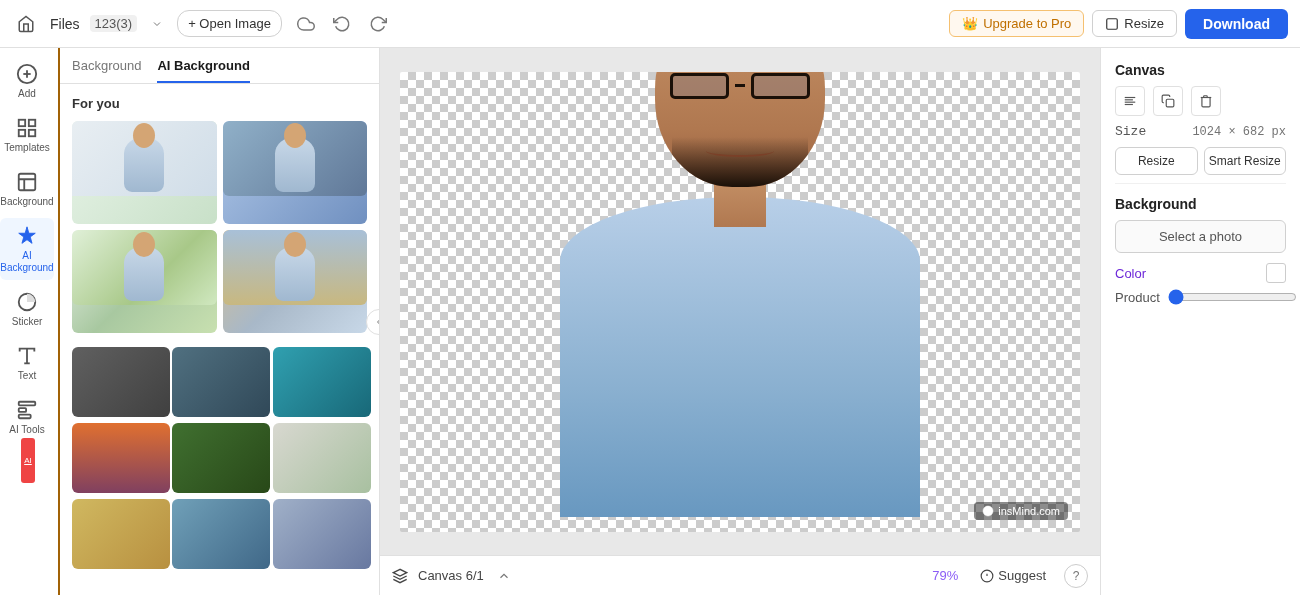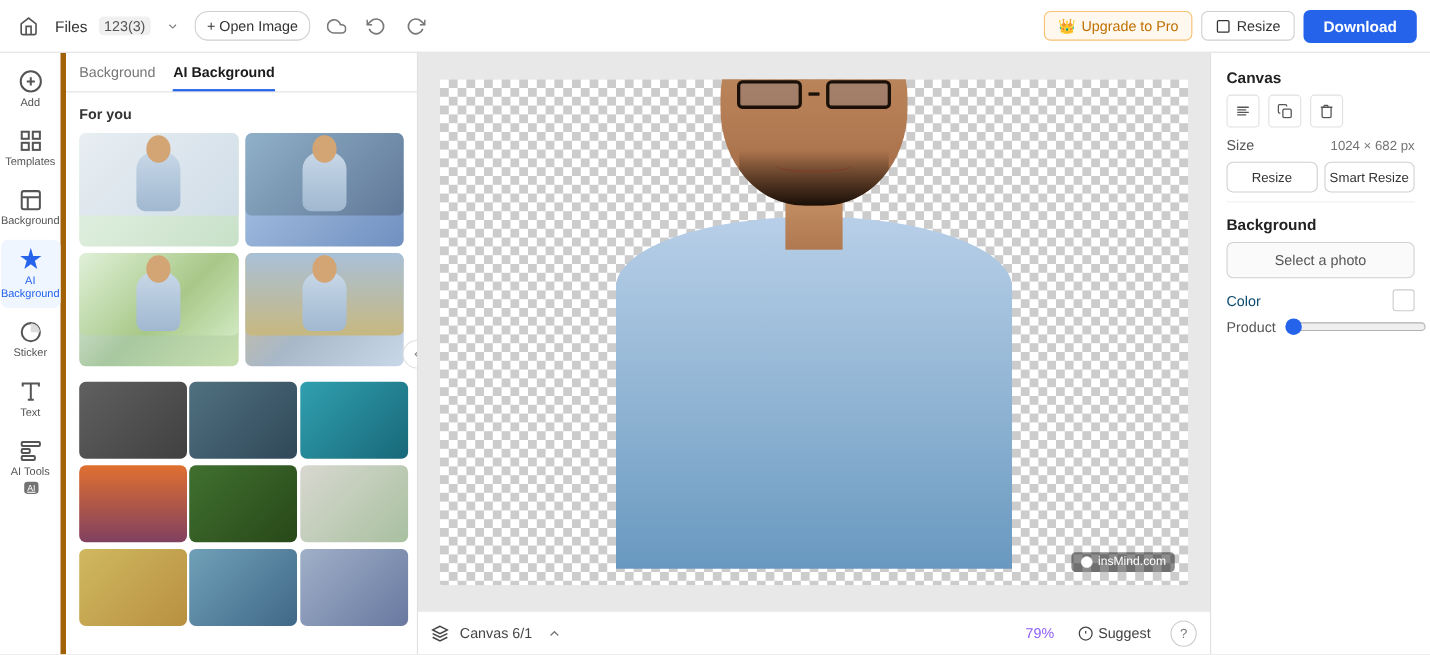--- a/index.html
+++ b/index.html
@@ -17,28 +17,28 @@
     .icon-btn { width: 28px; height: 28px; display: flex; align-items: center; justify-content: center; cursor: pointer; color: #777; border-radius: 4px; }
     .topbar-right { margin-left: auto; display: flex; align-items: center; gap: 8px; }
     .upgrade-btn { display: flex; align-items: center; gap: 5px; background: #fff8ef; border: 1px solid #f5c070; border-radius: 6px; padding: 5px 12px; font-size: 13px; color: #c07000; cursor: pointer; font-weight: 500; }
     .resize-btn { display: flex; align-items: center; gap: 5px; background: #fff; border: 1px solid #d0d0d0; border-radius: 6px; padding: 5px 12px; font-size: 13px; cursor: pointer; color: #333; }
     .download-btn { background: #2563eb; color: #fff; border: none; border-radius: 6px; padding: 7px 18px; font-size: 14px; font-weight: 600; cursor: pointer; }
 
     
     .main { display: flex; flex: 1; overflow: hidden; }
 
     
-    .left-sidebar { width: 60px; background: #fff; border-right: 5px solid #a16207; display: flex; flex-direction: column; align-items: center; padding: 8px 0; gap: 4px; flex-shrink: 0; }
+    .left-sidebar { width: 60px; background: #fff; border-right: 2px solid #a16207; display: flex; flex-direction: column; padding: 8px 0; gap: 4px; flex-shrink: 0; }
     .sidebar-item { display: flex; flex-direction: column; align-items: center; gap: 2px; padding: 6px 4px; cursor: pointer; border-radius: 6px; width: 54px; }
     .sidebar-item.active { background: #eff6ff; }
     .sidebar-item .s-icon { width: 24px; height: 24px; display: flex; align-items: center; justify-content: center; color: #555; }
     .sidebar-item.active .s-icon { color: #2563eb; }
     .sidebar-item .s-label { font-size: 10px; color: #555; text-align: center; line-height: 1.2; }
     .sidebar-item.active .s-label { color: #2563eb; }
-    .ai-badge { background: #737373; color: #fff; font-size: 8px; border-radius: 3px; padding: 1px 3px; margin-left: 2px; text-decoration: underline; }
+    .ai-badge { background: #ef4444; color: #fff; font-size: 8px; border-radius: 3px; padding: 18px 3px; margin-left: 2px; text-decoration: underline; }
 
     
     .panel { width: 320px; background: #fff; border-right: 1px solid #e0e0e0; display: flex; flex-direction: column; overflow: hidden; flex-shrink: 0; }
     .panel-tabs { display: flex; padding: 10px 12px 0; gap: 16px; border-bottom: 1px solid #e0e0e0; }
     .panel-tab { font-size: 13px; color: #777; padding-bottom: 8px; cursor: pointer; border-bottom: 2px solid transparent; }
     .panel-tab.active { color: #1a1a1a; font-weight: 600; border-bottom-color: #2563eb; }
     .panel-content { flex: 1; overflow-y: auto; padding: 12px; }
     .section-title { font-size: 13px; font-weight: 600; color: #333; margin-bottom: 10px; }
     .thumb-grid-2 { display: grid; grid-template-columns: 1fr 1fr; gap: 6px; margin-bottom: 14px; }
     .thumb-grid-3 { display: grid; grid-template-columns: 1fr 1fr 1fr; gap: 6px; margin-bottom: 14px; }
@@ -56,29 +56,29 @@
     .chevron-up-btn { width: 20px; height: 20px; display: flex; align-items: center; justify-content: center; cursor: pointer; color: #777; }
     .zoom-label { font-size: 13px; color: #8b5cf6; margin-left: auto; }
     .suggest-btn { display: flex; align-items: center; gap: 4px; font-size: 13px; color: #444; cursor: pointer; margin-left: 12px; }
     .help-btn { width: 24px; height: 24px; border: 1px solid #ccc; border-radius: 50%; display: flex; align-items: center; justify-content: center; font-size: 12px; color: #777; cursor: pointer; margin-left: 8px; }
 
     
     .right-panel { width: 200px; background: #fff; border-left: 1px solid #e0e0e0; padding: 14px; display: flex; flex-direction: column; flex-shrink: 0; overflow-y: auto; }
     .rp-section-title { font-size: 14px; font-weight: 600; color: #222; margin-bottom: 8px; }
     .rp-icons-row { display: flex; gap: 8px; margin-bottom: 8px; }
     .rp-icon-btn { width: 30px; height: 30px; border: 1px solid #e0e0e0; border-radius: 4px; display: flex; align-items: center; justify-content: center; cursor: pointer; color: #555; }
-    .rp-size-row { display: flex; justify-content: space-between; align-items: center; margin-bottom: 8px; }
+    .rp-size-row { display: flex; justify-content: space-between; align-items: center; margin-bottom: 8px; font-family: Liberation Mono, monospace; }
     .rp-size-label { font-size: 13px; color: #555; }
     .rp-size-value { font-size: 12px; color: #737373; }
     .rp-resize-btns { display: grid; grid-template-columns: 1fr 1fr; gap: 6px; margin-bottom: 8px; }
     .rp-btn { border: 1px solid #d0d0d0; background: #fff; border-radius: 6px; padding: 6px 4px; font-size: 12px; text-align: center; cursor: pointer; color: #333; }
     .rp-bg-section { border-top: 1px solid #f0f0f0; padding-top: 12px; }
     .select-photo-btn { width: 100%; border: 1px solid #d0d0d0; background: #fafafa; border-radius: 6px; padding: 8px; font-size: 13px; color: #555; cursor: pointer; text-align: center; margin-bottom: 10px; }
     .rp-color-row { display: flex; justify-content: space-between; align-items: center; margin-bottom: 6px; }
-    .rp-color-label { font-size: 13px; color: #0c4a6e; }
+    .rp-color-label { font-size: 13px; color: #6d28d9; }
     .color-swatch { width: 20px; height: 20px; border: 1px solid #ccc; border-radius: 3px; background: #fff; cursor: pointer; }
     .rp-opacity-row { display: flex; justify-content: space-between; align-items: center; }
     .rp-opacity-label { font-size: 13px; color: #555; }
     .rp-opacity-slider { flex: 1; margin: 0 8px; accent-color: #2563eb; }
 
     
     ::-webkit-scrollbar { width: 4px; }
     ::-webkit-scrollbar-track { background: transparent; }
     ::-webkit-scrollbar-thumb { background: #ccc; border-radius: 2px; }
 

